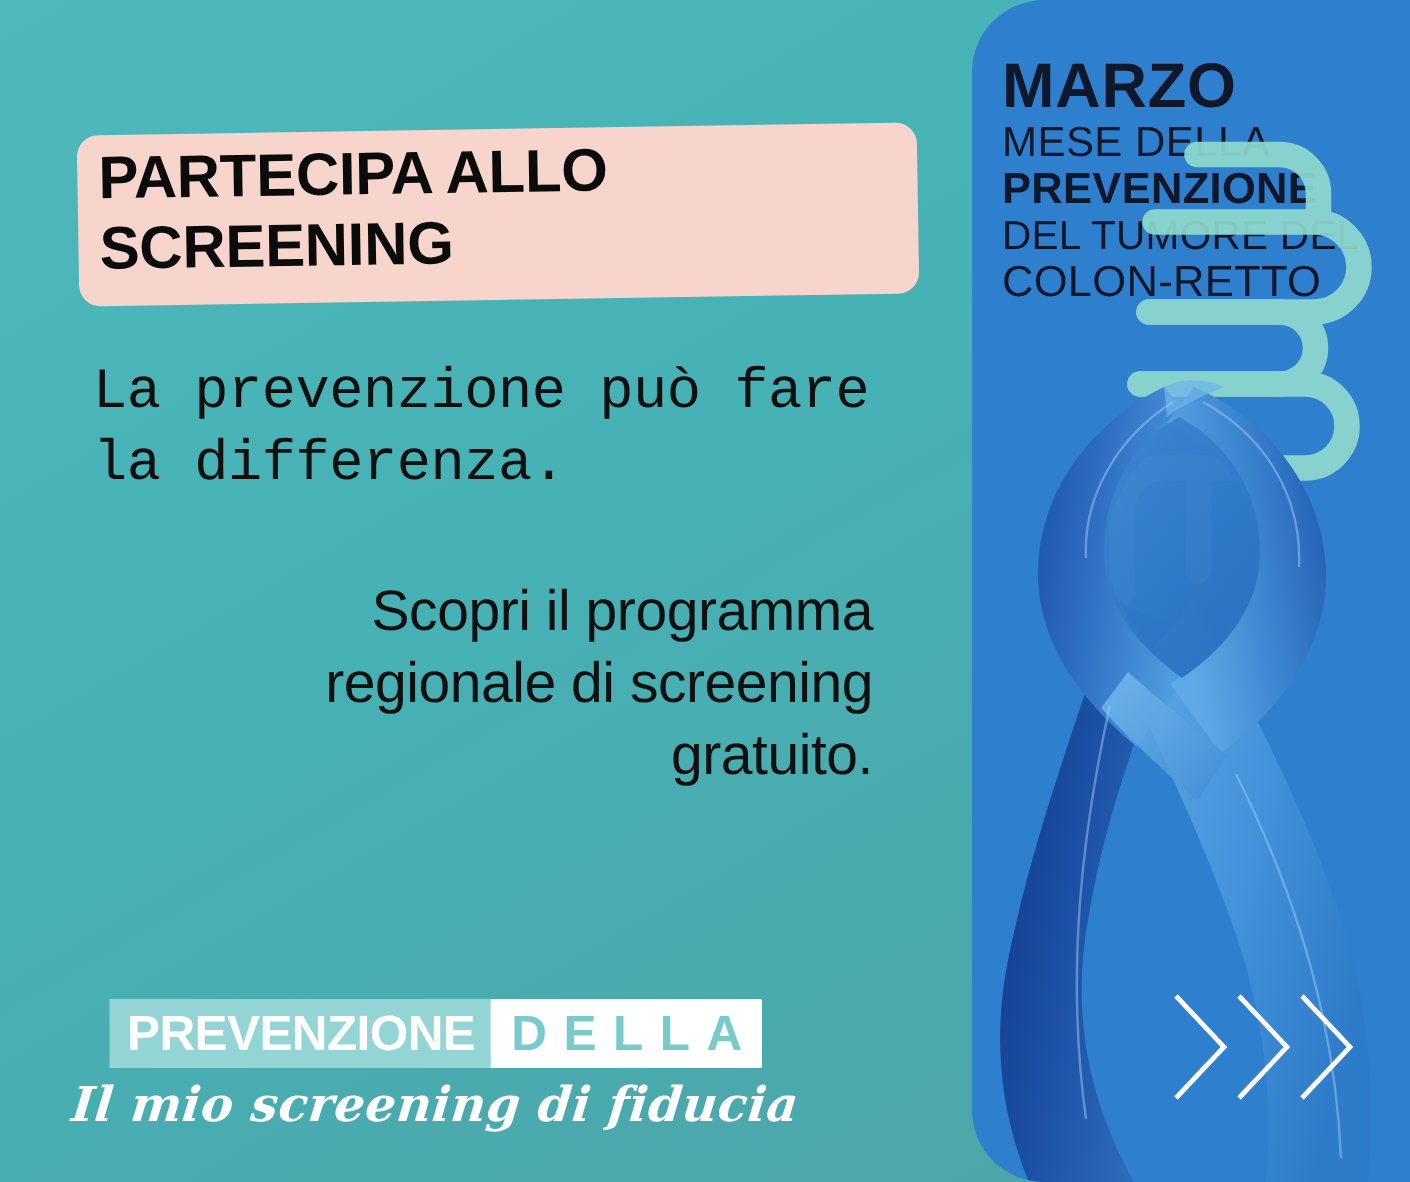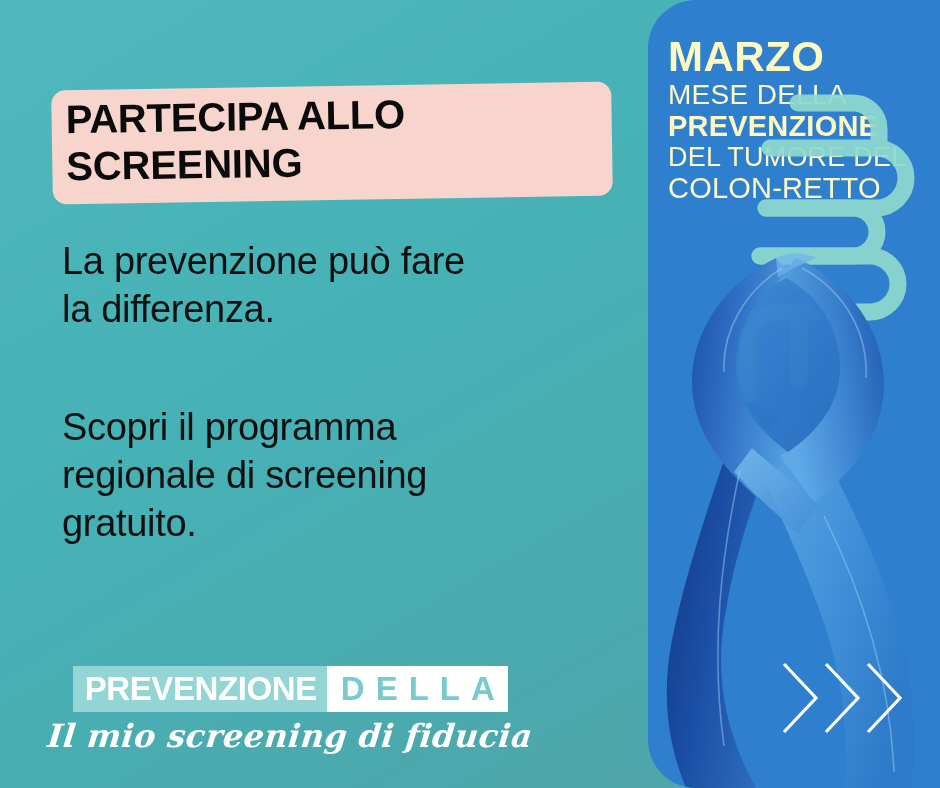--- a/index.html
+++ b/index.html
@@ -53,22 +53,22 @@
   .body-copy {
     position: absolute;
     left: 62px;
     color: #101010;
     font-size: 38px;
     font-weight: 400;
     line-height: 1.26;
     letter-spacing: -0.3px;
     white-space: pre-line;
   }
-  .body-copy.p1 { top: 238px; width: 545px; }
-  .body-copy.p2 { top: 404px; width: 520px; }
+  .body-copy.p1 { top: 238px; width: 545px; font-family: Liberation Mono, monospace; }
+  .body-copy.p2 { top: 385px; width: 520px; text-align: right; }
 
   
   .logo-lockup {
     position: absolute;
     left: 48px;
     top: 666px;
     display: flex;
     flex-direction: column;
     align-items: center;
   }
@@ -119,21 +119,21 @@
     border-top-left-radius: 48px;
     border-bottom-left-radius: 48px;
     overflow: hidden;
   }
 
   .panel-heading {
     position: absolute;
     left: 20px;
     top: 34px;
     width: 268px;
-    color: #fef9c3;
+    color: #0f172a;
   }
   .ph-line { display: block; line-height: 1.1; }
   .ph-marzo     { font-size: 42px; font-weight: 700; letter-spacing: 0.5px; }
   .ph-mese      { font-size: 28px; font-weight: 400; letter-spacing: 0.3px; }
   .ph-prev      { font-size: 29px; font-weight: 700; letter-spacing: 0.2px; }
   .ph-del       { font-size: 27px; font-weight: 400; letter-spacing: 0.2px; }
   .ph-colon     { font-size: 29px; font-weight: 400; letter-spacing: 0.2px; }
 
   .art-layer {
     position: absolute;

